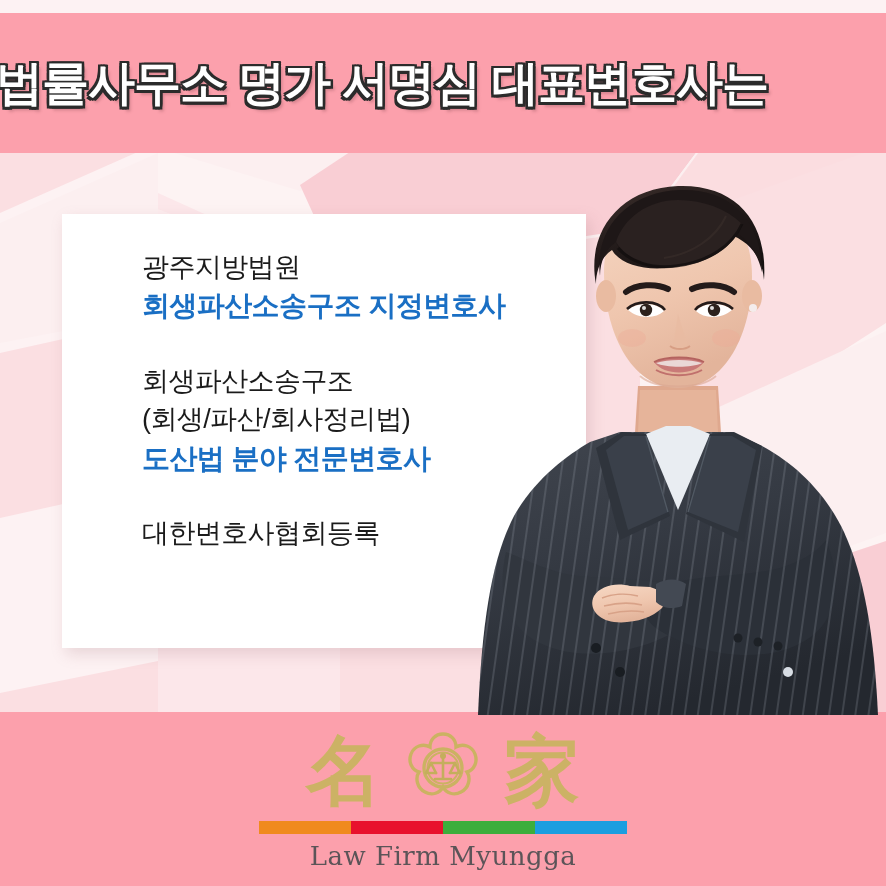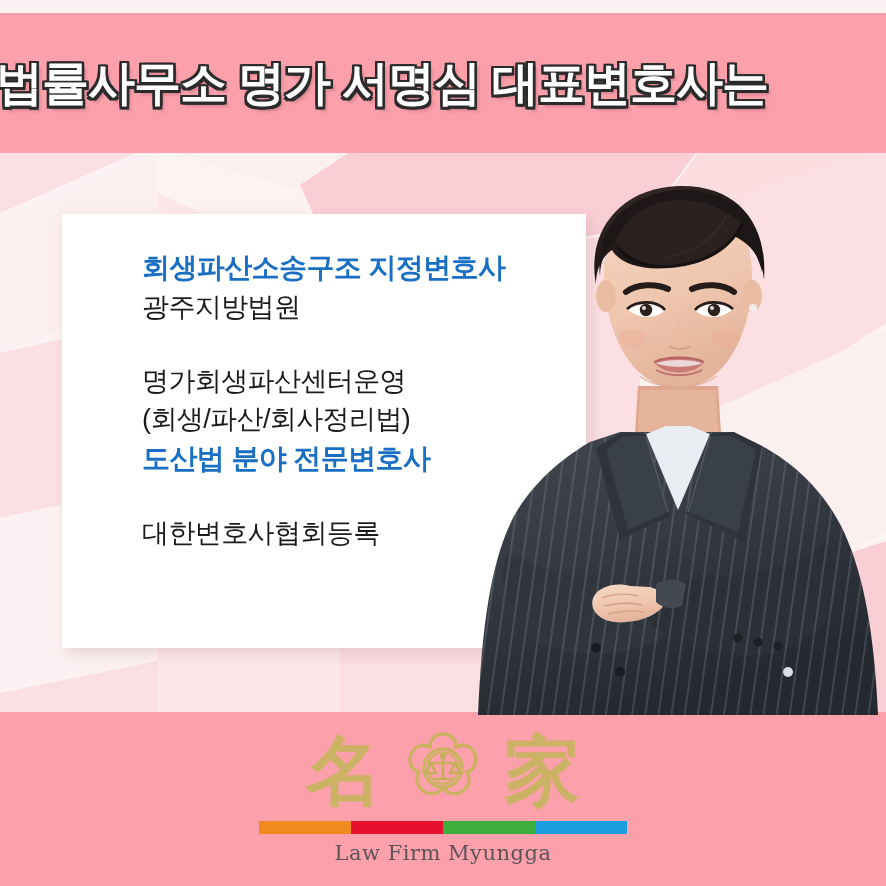--- a/index.html
+++ b/index.html
@@ -153,21 +153,21 @@
   .logo-bar {
     display: flex;
     width: 368px;
     height: 13px;
     margin-top: 4px;
   }
   .logo-bar span { flex: 1 1 0; display: block; }
   .logo-caption {
     margin-top: 7px;
     font-family: "DejaVu Serif", "Liberation Serif", serif;
-    font-size: 21px;
+    font-size: 26px;
     color: #5c5458;
     letter-spacing: .5px;
   }
 </style>
 </head>
 <body>
 
 <div id="poster">
 
   <div class="bg-base"></div>
@@ -208,28 +208,28 @@
   <div class="header-band"></div>
 
   <div class="headline">
     <div class="headline-text">법률사무소 명가 서명심 대표변호사는</div>
   </div>
 
   <div class="card">
     <div class="card-inner">
 
       <div>
+        <div class="line plain">광주지방법원</div>
         <div class="line accent">회생파산소송구조 지정변호사</div>
-        <div class="line plain">광주지방법원</div>
       </div>
 
       <div class="block-gap"></div>
 
       <div>
-        <div class="line plain">명가회생파산센터운영</div>
+        <div class="line plain">회생파산소송구조</div>
         <div class="line plain">(회생/파산/회사정리법)</div>
         <div class="line accent">도산법 분야 전문변호사</div>
       </div>
 
       <div class="block-gap"></div>
 
       <div>
         <div class="line plain">대한변호사협회등록</div>
       </div>
 

